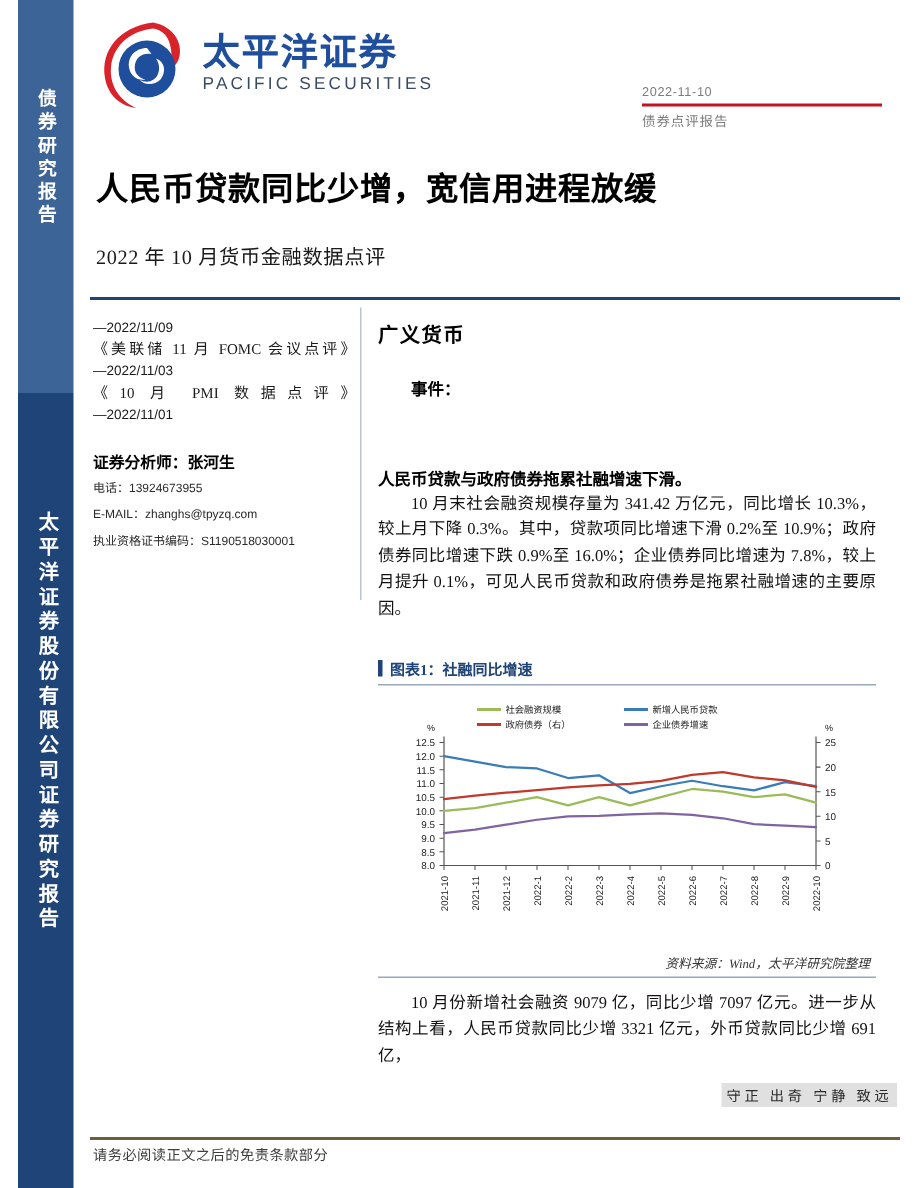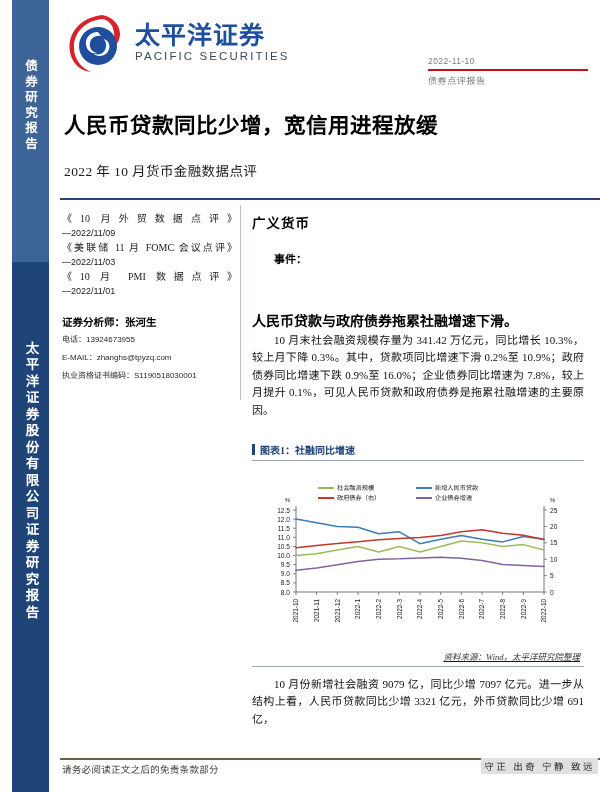--- a/index.html
+++ b/index.html
@@ -225,21 +225,21 @@
     margin-bottom: 18px;
   }
   .sec-label {
     font-size: 11px;
     font-weight: bold;
     color: #000;
     text-indent: 22px;
     margin-bottom: 2px;
   }
   .sec-sublabel {
-    font-size: 14px;
+    font-size: 11px;
     font-weight: bold;
     color: #000;
     margin-bottom: 2px;
     margin-top: 44px;
   }
   .body-para {
     font-size: 11px;
     line-height: 1.58;
     color: #111;
     text-indent: 22px;
@@ -261,23 +261,22 @@
   #fig-caption-bar {
     width: 3px;
     height: 11px;
     background: #1f4477;
     margin-right: 5px;
     flex: none;
   }
   #fig-frame {
     border-top: 1.4px solid #9aa8bd;
     border-bottom: 1.4px solid #9aa8bd;
-    padding: 13px 0 4px 0;
+    padding: 2px 0 4px 0;
     position: relative;
-    text-decoration: underline;
   }
   #chart-svg { display: block; }
   #fig-source {
     text-align: right;
     font-size: 8.5px;
     font-style: italic;
     color: #333;
     margin-top: 4px;
     padding-right: 4px;
   }
@@ -301,21 +300,20 @@
   }
   #footer-right {
     position: absolute;
     right: 14px;
     top: 722px;
     font-size: 9.5px;
     color: #2b2b2b;
     background: #e0e0e0;
     letter-spacing: 2.5px;
     padding: 1px 3px;
-    margin-top: 36px;
   }
 </style>
 </head>
 <body>
 
 <div id="sidebar">
   <div class="sb-band" id="sb-band-top">
     <span class="sb-text" id="sb-text-top">债券研究报告</span>
   </div>
   <div class="sb-band" id="sb-band-bottom">
@@ -352,21 +350,20 @@
 
 <div id="doc-title">人民币贷款同比少增，宽信用进程放缓</div>
 <div id="doc-subtitle">2022 年 10 月货币金融数据点评</div>
 <div id="title-rule"></div>
 
 <div id="left-col-rule"></div>
 <div id="left-col">
 
 
   <div>
-    <div class="lc-item-title">《10 月外贸数据点评》</div>
     <div class="lc-item-date">—2022/11/09</div>
   </div>
   <div>
     <div class="lc-item-title">《美联储 11 月 FOMC 会议点评》</div>
     <div class="lc-item-date">—2022/11/03</div>
   </div>
   <div>
     <div class="lc-item-title">《10 月 PMI 数据点评》</div>
     <div class="lc-item-date">—2022/11/01</div>
   </div>

